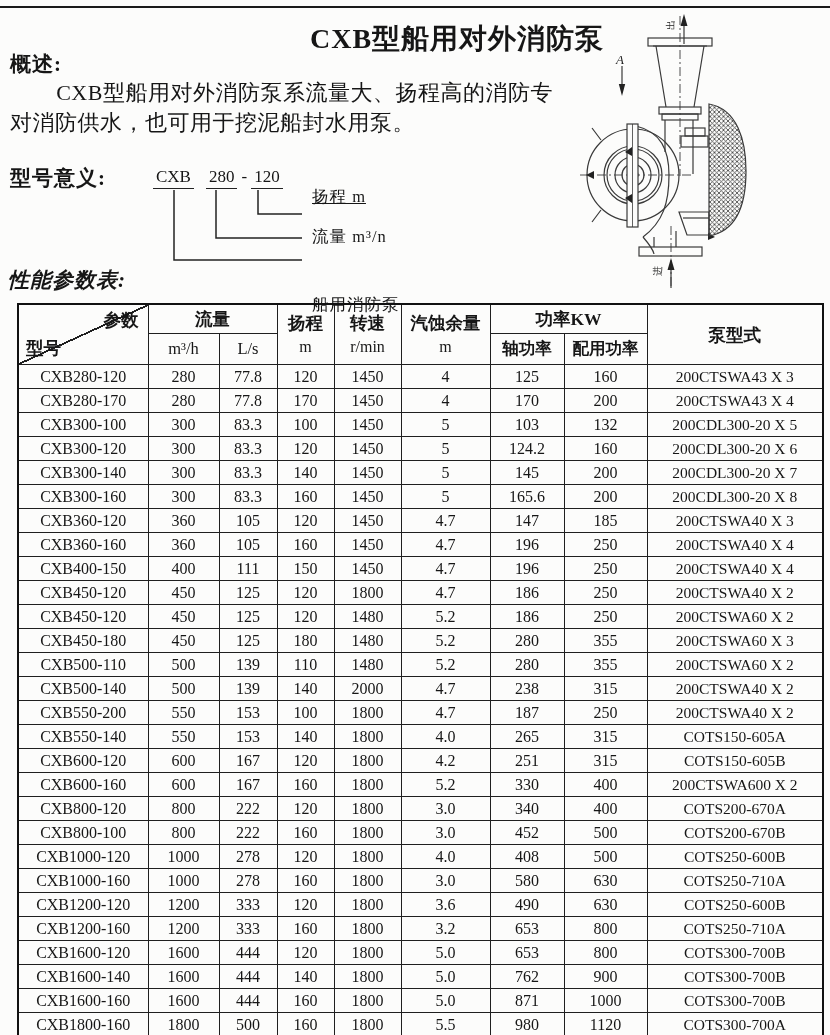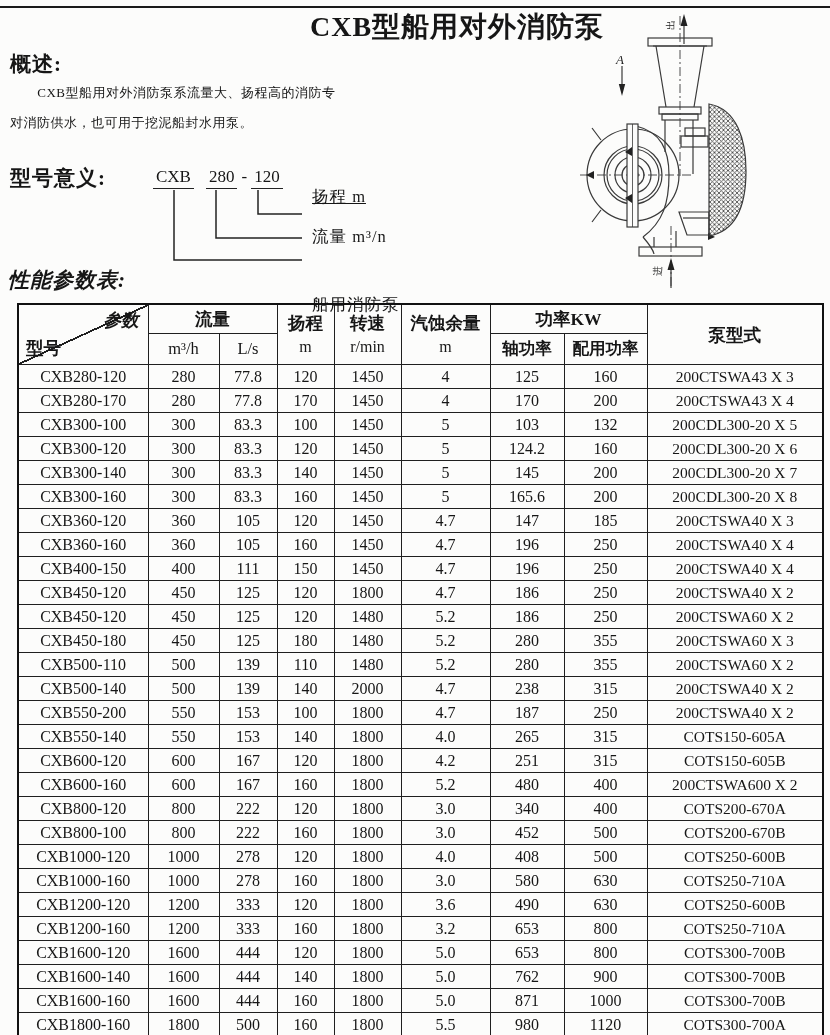--- a/index.html
+++ b/index.html
@@ -3,29 +3,29 @@
 <meta charset="utf-8">
 <style>
   html,body{margin:0;padding:0;background:#ffffff;}
   .page{
     position:relative;width:830px;height:1035px;overflow:hidden;
     background:#fcfcfb;color:#161616;
     font-family:"Liberation Serif","DejaVu Serif",serif;
   }
   .top-rule{position:absolute;left:0;top:6px;width:100%;height:2px;background:#1a1a1a;}
   .doc-title{
-    position:absolute;left:0;right:0;top:8px;margin:0;
+    position:absolute;left:0;right:0;top:8px;margin:12px;
     text-align:center;padding-left:84px;
     font-size:28px;font-weight:bold;letter-spacing:1px;
   }
   .sec-heading{position:absolute;margin:0;font-size:21px;font-weight:bold;letter-spacing:1px;}
   #overview-heading{left:10px;top:50px;}
   #model-heading{left:10px;top:164px;}
   #table-heading{left:8px;top:266px;font-style:italic;}
-  .overview-text{position:absolute;left:10px;top:78px;width:560px;font-size:13px;line-height:30px;letter-spacing:0.5px;}
+  .overview-text{position:absolute;left:10px;top:78px;width:560px;font-size:22px;line-height:30px;letter-spacing:0.5px;}
   .overview-text .indent{text-indent:2.1em;}
 
   
   .model-code{position:absolute;left:153px;top:167px;font-size:17px;white-space:nowrap;}
   .model-code .u{border-bottom:1.5px solid #222;padding:0 3px 2px 3px;}
   .model-code .gap{display:inline-block;width:12px;}
   .model-code .dash{padding:0 4px;}
   .model-lines{position:absolute;left:168px;top:190px;}
   .model-label{position:absolute;left:312px;font-size:16.5px;white-space:nowrap;letter-spacing:1px;}
   #model-label-head{top:186px;text-decoration:underline;}
@@ -52,21 +52,21 @@
   .perf-table thead th.twoline{line-height:1.35;}
   .perf-table thead th.twoline .l2{font-weight:normal;font-size:16px;}
   .perf-table tbody td{height:23px;font-size:16px;}
   .perf-table tbody td.type-cell{font-size:15.5px;}
   th.diag{
     position:relative;
     background-image:linear-gradient(to bottom right,
       transparent calc(50% - 0.9px), #1f1f1f calc(50% - 0.9px),
       #1f1f1f calc(50% + 0.9px), transparent calc(50% + 0.9px));
   }
-  th.diag .diag-top{position:absolute;top:3px;right:9px;font-size:17.5px;font-style:italic;}
+  th.diag .diag-top{position:absolute;top:3px;right:9px;font-size:17.5px;}
   th.diag .diag-bottom{position:absolute;bottom:4px;left:7px;font-size:17.5px;}
 </style>
 </head>
 <body>
 
 <div class="page">
 
   <div class="top-rule"></div>
 
   <h1 class="doc-title">CXB型船用对外消防泵</h1>
@@ -386,21 +386,21 @@
           <td>315</td>
           <td class="type-cell">COTS150-605B</td>
         </tr>
         <tr>
           <td>CXB600-160</td>
           <td>600</td>
           <td>167</td>
           <td>160</td>
           <td>1800</td>
           <td>5.2</td>
-          <td>480</td>
+          <td>330</td>
           <td>400</td>
           <td class="type-cell">200CTSWA600 X 2</td>
         </tr>
         <tr>
           <td>CXB800-120</td>
           <td>800</td>
           <td>222</td>
           <td>120</td>
           <td>1800</td>
           <td>3.0</td>

